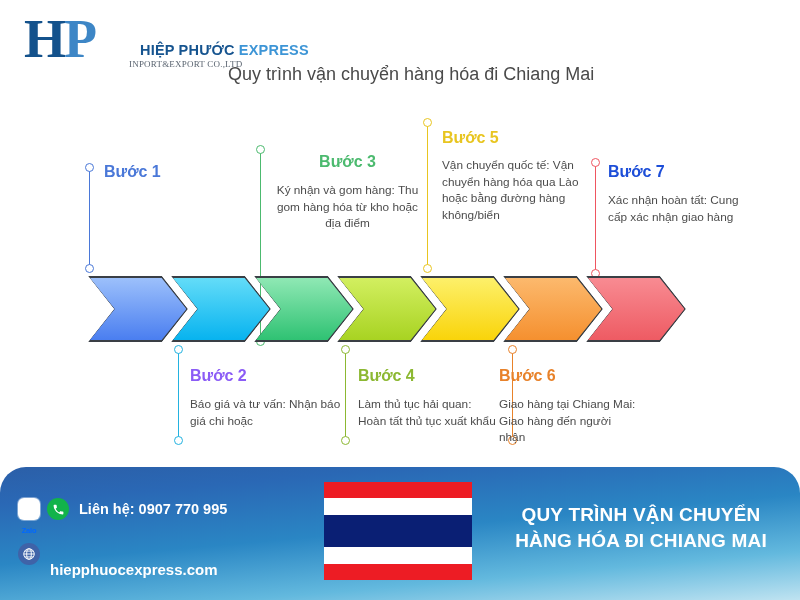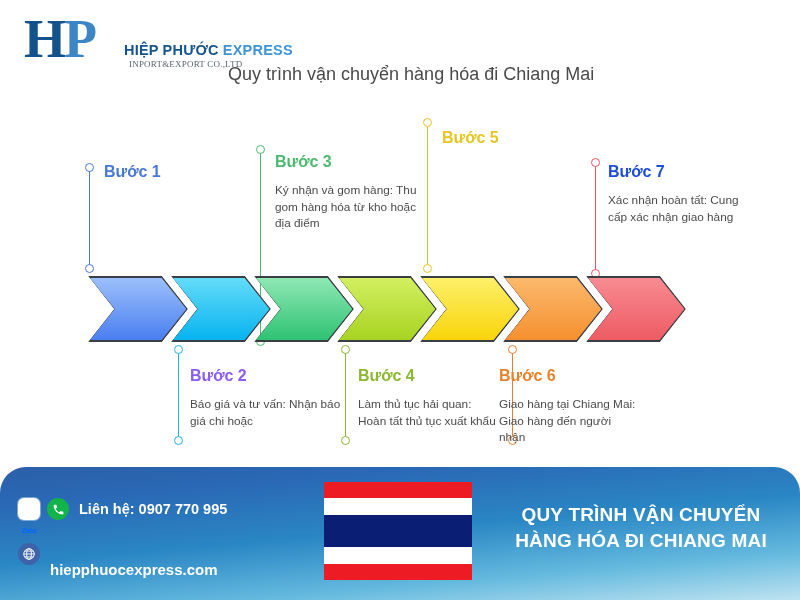--- a/index.html
+++ b/index.html
@@ -17,21 +17,21 @@
   #logo { position:absolute; left:24px; top:12px; width:230px; height:62px; }
   #logo-hp {
     position:absolute; left:0; top:0;
     font-size:54px; font-weight:bold; letter-spacing:-2px;
     line-height:54px;
     color:#14528c;
     font-family:"Liberation Serif", serif;
   }
   #logo-hp .pchar { color:#3d86c6; }
   #logo-name {
-    position:absolute; left:100px; top:30px;
+    position:absolute; left:116px; top:30px;
     font-size:14.5px; font-weight:bold; letter-spacing:0.2px;
     color:#16548f; white-space:nowrap;
   }
   #logo-name .express { color:#3d95d6; }
   #logo-sub {
     position:absolute; left:105px; top:47px;
     font-size:9px; letter-spacing:0.2px;
     color:#5a6470; font-family:"Liberation Serif", serif;
     white-space:nowrap;
   }
@@ -152,32 +152,33 @@
 </div>
 <div class="step-box" style="left:104px; top:162px; width:150px;">
   <div class="step-title" style="color:#4a78d8">Bước 1</div>
 </div>
 
 <div class="connector" style="left:256px; top:145px; height:201px;">
   <div class="line" style="background:#4cba6f"></div>
   <div class="dot top" style="border-color:#4cba6f"></div>
   <div class="dot bot" style="border-color:#4cba6f"></div>
 </div>
-<div class="step-box" style="left:275px; top:152px; width:145px;">
+<div class="step-box" style="left:275px; top:152px; width:145px;text-align:center;">
   <div class="step-title" style="color:#4cba6f">Bước 3</div>
   <div class="step-desc">Ký nhận và gom hàng: Thu gom hàng hóa từ kho hoặc địa điểm</div>
 </div>
 
 <div class="connector" style="left:423px; top:118px; height:155px;">
   <div class="line" style="background:#e8c520"></div>
   <div class="dot top" style="border-color:#e8c520"></div>
   <div class="dot bot" style="border-color:#e8c520"></div>
 </div>
 <div class="step-box" style="left:442px; top:128px; width:140px;">
   <div class="step-title" style="color:#e8c520">Bước 5</div>
+  <div class="step-desc step-desc-tight">Vận chuyển quốc tế: Vận chuyển hàng hóa qua Lào hoặc bằng đường hàng không/biển</div>
 </div>
 
 <div class="connector" style="left:591px; top:158px; height:120px;">
   <div class="line" style="background:#ef5560"></div>
   <div class="dot top" style="border-color:#ef5560"></div>
   <div class="dot bot" style="border-color:#ef5560"></div>
 </div>
 <div class="step-box" style="left:608px; top:162px; width:150px;">
   <div class="step-title" style="color:#1d4ed8">Bước 7</div>
   <div class="step-desc">Xác nhận hoàn tất: Cung cấp xác nhận giao hàng</div>

